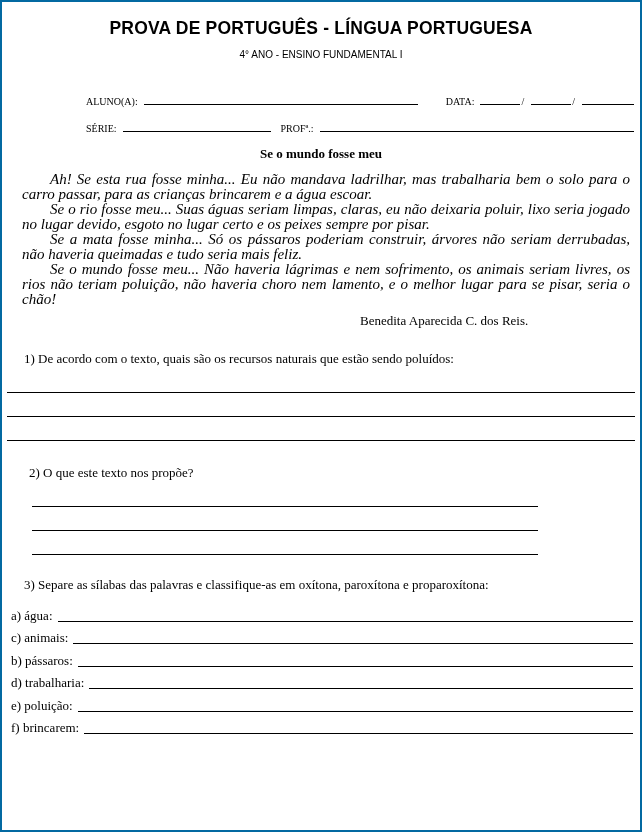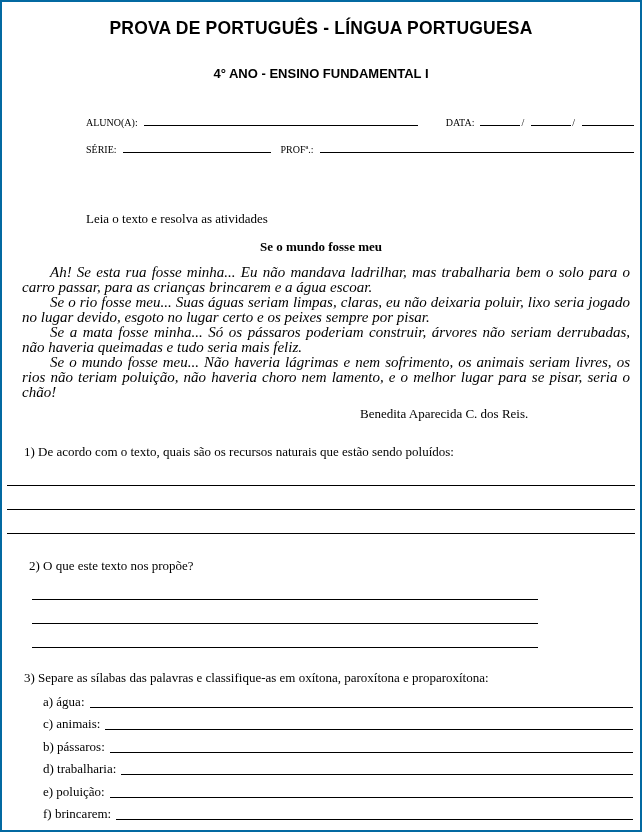--- a/index.html
+++ b/index.html
@@ -17,25 +17,25 @@
   }
   .title {
     margin-top: 16px;
     text-align: center;
     font-family: "Liberation Sans", sans-serif;
     font-weight: bold;
     font-size: 17.5px;
     letter-spacing: 0.2px;
   }
   .subtitle {
-    margin-top: 27px;
+    margin-top: 10px;
     text-align: center;
     font-family: "Liberation Sans", sans-serif;
-    font-weight: bold;
-    font-size: 13px;
+    font-weight: normal;
+    font-size: 10px;
   }
   .form-area { margin: 20px 6px 0 84px; font-size: 10px; }
   .form-row { display: flex; align-items: flex-end; height: 27px; }
   .form-row .label { white-space: nowrap; }
   .blank {
     display: inline-block;
     border-bottom: 1px solid #000;
     height: 13px;
     margin: 0 0 2px 6px;
   }
@@ -56,21 +56,21 @@
   .reading-body { margin: 10px 10px 0 20px; font-size: 15px; line-height: 15px; font-style: italic; }
   .reading-body p { text-indent: 28px; text-align: justify; }
   .author { margin: 6px 0 0 358px; font-size: 13px; }
   .q-label { margin: 22px 0 0 22px; font-size: 13px; }
   .q-label.q2 { margin-top: 24px; margin-left: 27px; }
   .q-label.q3 { }
   .lines { margin-top: 2px; }
   .answer-line { border-bottom: 1px solid #000; height: 24px; }
   .answer-line.w-full { margin: 0 5px; }
   .answer-line.w-q2 { margin-left: 30px; width: 506px; }
-  .items { margin-top: 1px; padding-left: 32px; }
+  .items { margin-top: 8px; }
   .item-row {
     display: flex; align-items: flex-end;
     height: 22.5px;
     margin: 0 7px 0 9px;
     font-size: 13px;
   }
   .item-row .label { white-space: nowrap; }
   .item-row .blank { flex: 1; margin-left: 5px; }
 </style>
 </head>
@@ -93,21 +93,20 @@
       <span class="blank date-y"></span>
     </div>
     <div class="form-row">
       <span class="label">SÉRIE:</span>
       <span class="blank serie"></span>
       <span class="label">PROFª.:</span>
       <span class="blank grow"></span>
     </div>
   </div>
 
-  <div class="instruction">Leia o texto e resolva as atividades</div>
 
   <div class="reading-title">Se o mundo fosse meu</div>
 
   <div class="reading-body">
     <p>Ah! Se esta rua fosse minha... Eu não mandava ladrilhar, mas trabalharia bem o solo para o carro passar, para as crianças brincarem e a água escoar.</p>
     <p>Se o rio fosse meu... Suas águas seriam limpas, claras, eu não deixaria poluir, lixo seria jogado no lugar devido, esgoto no lugar certo e os peixes sempre por pisar.</p>
     <p>Se a mata fosse minha... Só os pássaros poderiam construir, árvores não seriam derrubadas, não haveria queimadas e tudo seria mais feliz.</p>
     <p>Se o mundo fosse meu... Não haveria lágrimas e nem sofrimento, os animais seriam livres, os rios não teriam poluição, não haveria choro nem lamento, e o melhor lugar para se pisar, seria o chão!</p>
   </div>
 

